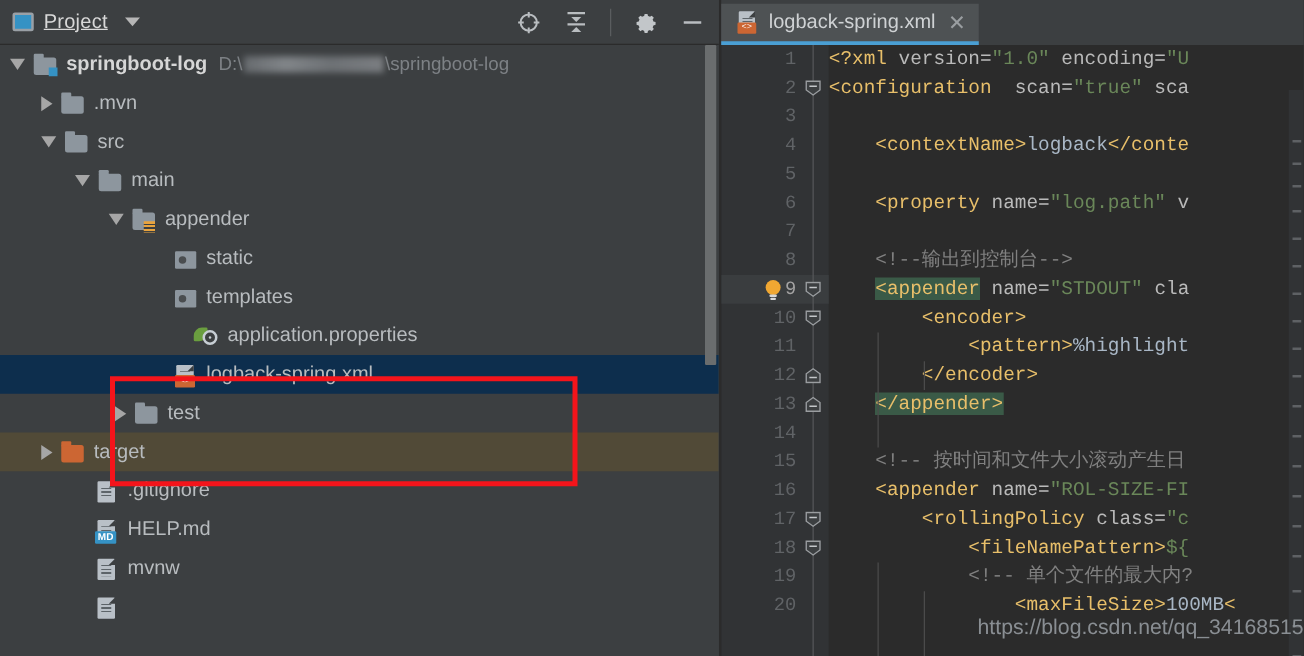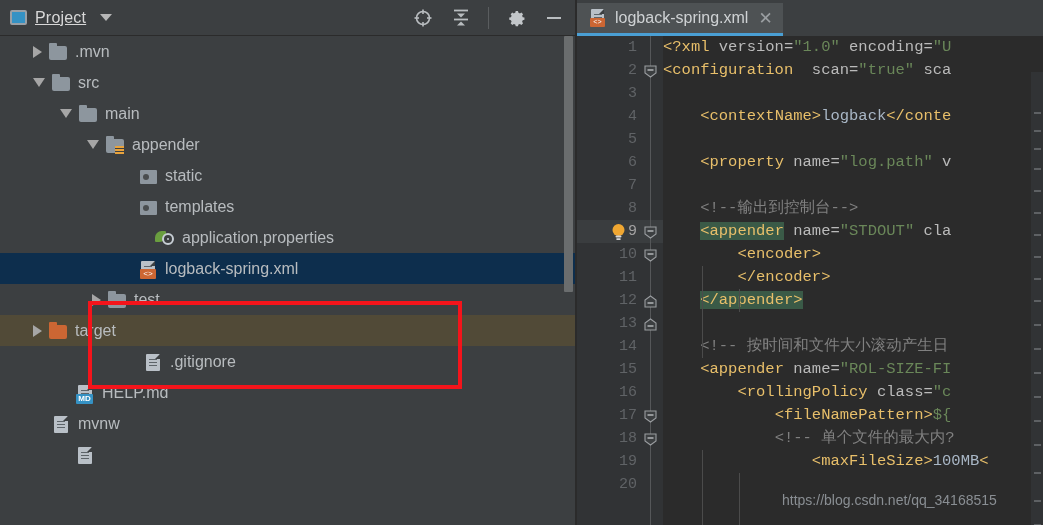--- a/index.html
+++ b/index.html
@@ -129,21 +129,21 @@
   .tg  { color: #e8bf6a; }      
   .at  { color: #bababa; }      
   .vl  { color: #6a8759; }      
   .cm  { color: #808080; }      
   .pl  { color: #a9b7c6; }      
   .hl  { background: #3a5a47; }  
   .guide { position: absolute; width: 1px; background: #4b4b4b; }
   #foldline { position: absolute; left: 73px; top: 0; bottom: 0; width: 1px;
               background: #555759; }
   #watermark { position: absolute; left: 205px; top: 492px; color: #8f9499;
-               font-size: 14px; font-family: "Liberation Sans", sans-serif;
+               font-size: 17px; font-family: "Liberation Sans", sans-serif;
                opacity: .95; white-space: nowrap; z-index: 25; }
   #rightstripe { position: absolute; right: 0; top: 36px; bottom: 0; width: 12px;
                  background: #313335; }
   .stripe-mark { position: absolute; right: 2px; width: 7px; height: 2px; background: #5e6164; }
 </style>
 </head>
 <body>
 
 <div id="app">
 
@@ -182,20 +182,30 @@
         <span class="tb-btn">
           <svg width="20" height="20" viewBox="0 0 20 20">
               <line x1="3" y1="10" x2="17" y2="10" stroke="#b9bdc0" stroke-width="2"></line>
             </svg>
         </span>
       </div>
     </div>
 
     <div id="tree-scroll">
 
+      <div class="row" style="padding-left:8px;">
+        <span class="arrow expanded"></span>
+        <span class="ico">
+          <span class="folder f-gray">
+              <span class="src-badge"></span>
+            </span>
+        </span>
+        <span class="lbl bold">springboot-log</span>
+        <span class="path"><span>D:\</span><span class="blur"></span><span>\springboot-log</span></span>
+      </div>
 
       <div class="row" style="padding-left:33px;">
         <span class="arrow collapsed"></span>
         <span class="ico">
             <span class="folder f-gray"></span>
           </span>
         <span class="lbl">.mvn</span>
       </div>
 
       <div class="row" style="padding-left:33px;">
@@ -270,42 +280,42 @@
       </div>
 
       <div class="row excluded" style="padding-left:33px;">
         <span class="arrow collapsed"></span>
         <span class="ico">
             <span class="folder f-orange"></span>
           </span>
         <span class="lbl">target</span>
       </div>
 
-      <div class="row" style="padding-left:88px;margin-left:40px;">
+      <div class="row" style="padding-left:60px;">
         <span class="arrow none"></span>
         <span class="ico">
             <span class="file">
               <span class="lines"></span>
             </span>
           </span>
         <span class="lbl">.gitignore</span>
       </div>
 
       <div class="row" style="padding-left:60px;">
         <span class="arrow none"></span>
         <span class="ico">
           <span class="file">
               <span class="lines"></span>
             </span>
           <span class="badge-md">MD</span>
         </span>
         <span class="lbl">HELP.md</span>
       </div>
 
-      <div class="row" style="padding-left:36px;">
+      <div class="row" style="padding-left:60px;">
         <span class="arrow none"></span>
         <span class="ico">
             <span class="file">
               <span class="lines"></span>
             </span>
           </span>
         <span class="lbl">mvnw</span>
       </div>
 
       <div class="row" style="padding-left:60px;">
@@ -426,20 +436,21 @@
         <div class="cl"><span class="tg">&lt;?xml </span><span class="at">version=</span><span class="vl">"1.0"</span> <span class="at">encoding=</span><span class="vl">"U</span></div>
         <div class="cl"><span class="tg">&lt;configuration</span>  <span class="at">scan=</span><span class="vl">"true"</span> <span class="at">sca</span></div>
         <div class="cl"></div>
         <div class="cl">    <span class="tg">&lt;contextName&gt;</span><span class="pl">logback</span><span class="tg">&lt;/conte</span></div>
         <div class="cl"></div>
         <div class="cl">    <span class="tg">&lt;property </span><span class="at">name=</span><span class="vl">"log.path"</span> <span class="at">v</span></div>
         <div class="cl"></div>
         <div class="cl">    <span class="cm">&lt;!--输出到控制台--&gt;</span></div>
         <div class="cl">    <span class="tg hl">&lt;appender</span> <span class="at">name=</span><span class="vl">"STDOUT"</span> <span class="at">cla</span></div>
         <div class="cl">        <span class="tg">&lt;encoder&gt;</span></div>
+        <div class="cl">            <span class="tg">&lt;pattern&gt;</span><span class="pl">%highlight</span></div>
         <div class="cl">        <span class="tg">&lt;/encoder&gt;</span></div>
         <div class="cl">    <span class="tg hl">&lt;/appender&gt;</span></div>
         <div class="cl"></div>
         <div class="cl">    <span class="cm">&lt;!-- 按时间和文件大小滚动产生日</span></div>
         <div class="cl">    <span class="tg">&lt;appender</span> <span class="at">name=</span><span class="vl">"ROL-SIZE-FI</span></div>
         <div class="cl">        <span class="tg">&lt;rollingPolicy</span> <span class="at">class=</span><span class="vl">"c</span></div>
         <div class="cl">            <span class="tg">&lt;fileNamePattern&gt;</span><span class="vl">${</span></div>
         <div class="cl">            <span class="cm">&lt;!-- 单个文件的最大内?</span></div>
         <div class="cl">                <span class="tg">&lt;maxFileSize&gt;</span><span class="pl">100MB</span><span class="tg">&lt;</span></div>
       </div>

